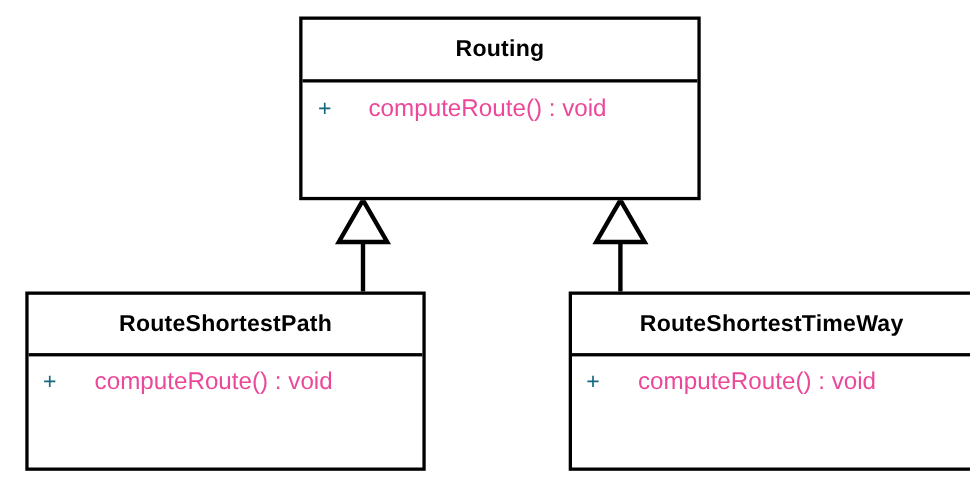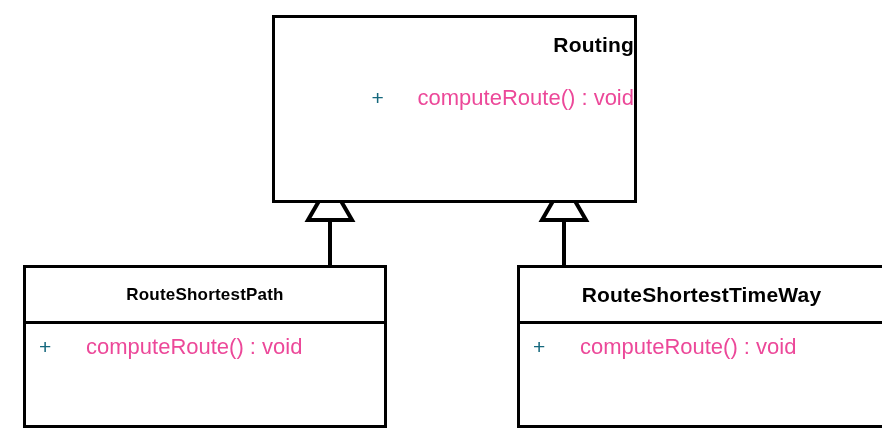--- a/index.html
+++ b/index.html
@@ -69,22 +69,21 @@
 
   .uml-member-signature {
     color: #ec4899;
   }
 
   
   #class-routing {
     left: 272px;
     top: 15px;
     width: 365px;
-    height: 188px;
-    align-items: flex-end;
+    height: 167px;
   }
   #class-routing .uml-class-name {
     height: 54px;
     font-size: 21px;
   }
   #class-routing .uml-member {
     font-size: 22px;
     padding-left: 14px;
   }
   #class-routing .uml-member-visibility {
@@ -94,21 +93,21 @@
 
   
   #class-route-shortest-path {
     left: 23px;
     top: 265px;
     width: 364px;
     height: 163px;
   }
   #class-route-shortest-path .uml-class-name {
     height: 53px;
-    font-size: 17px;
+    font-size: 21px;
   }
   #class-route-shortest-path .uml-member {
     font-size: 22px;
     padding-left: 13px;
   }
   #class-route-shortest-path .uml-member-visibility {
     width: 47px;
     font-size: 21px;
   }
 

